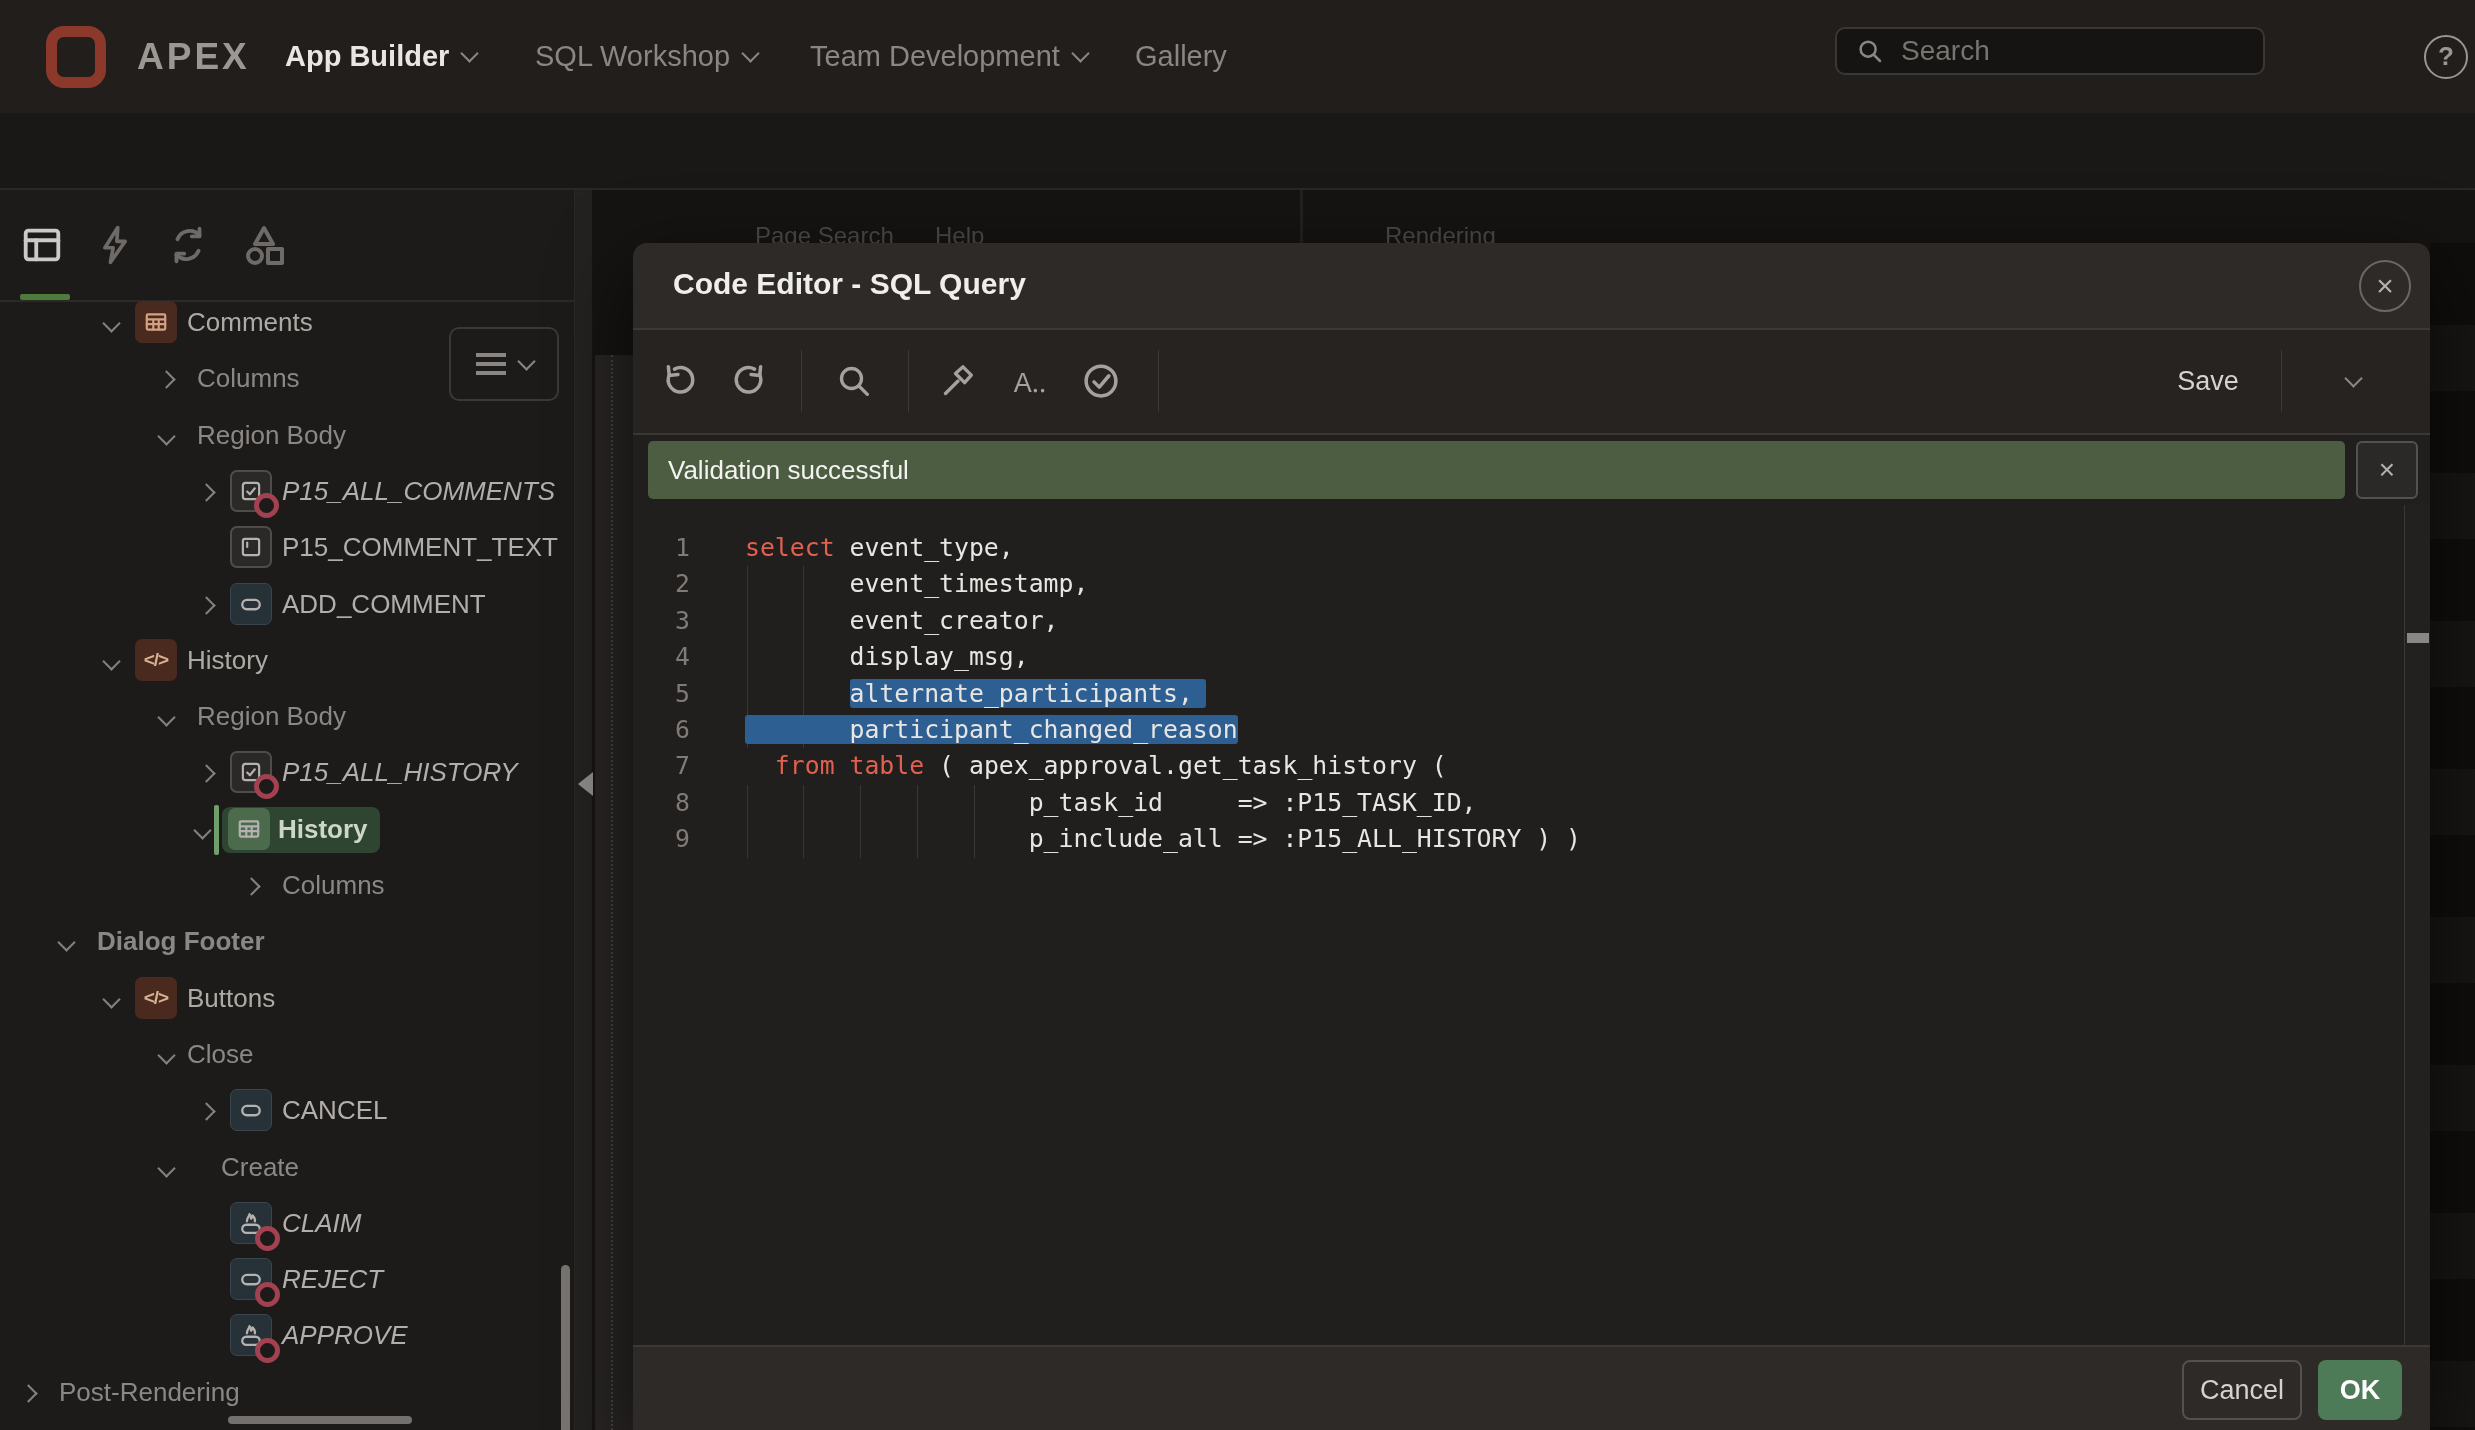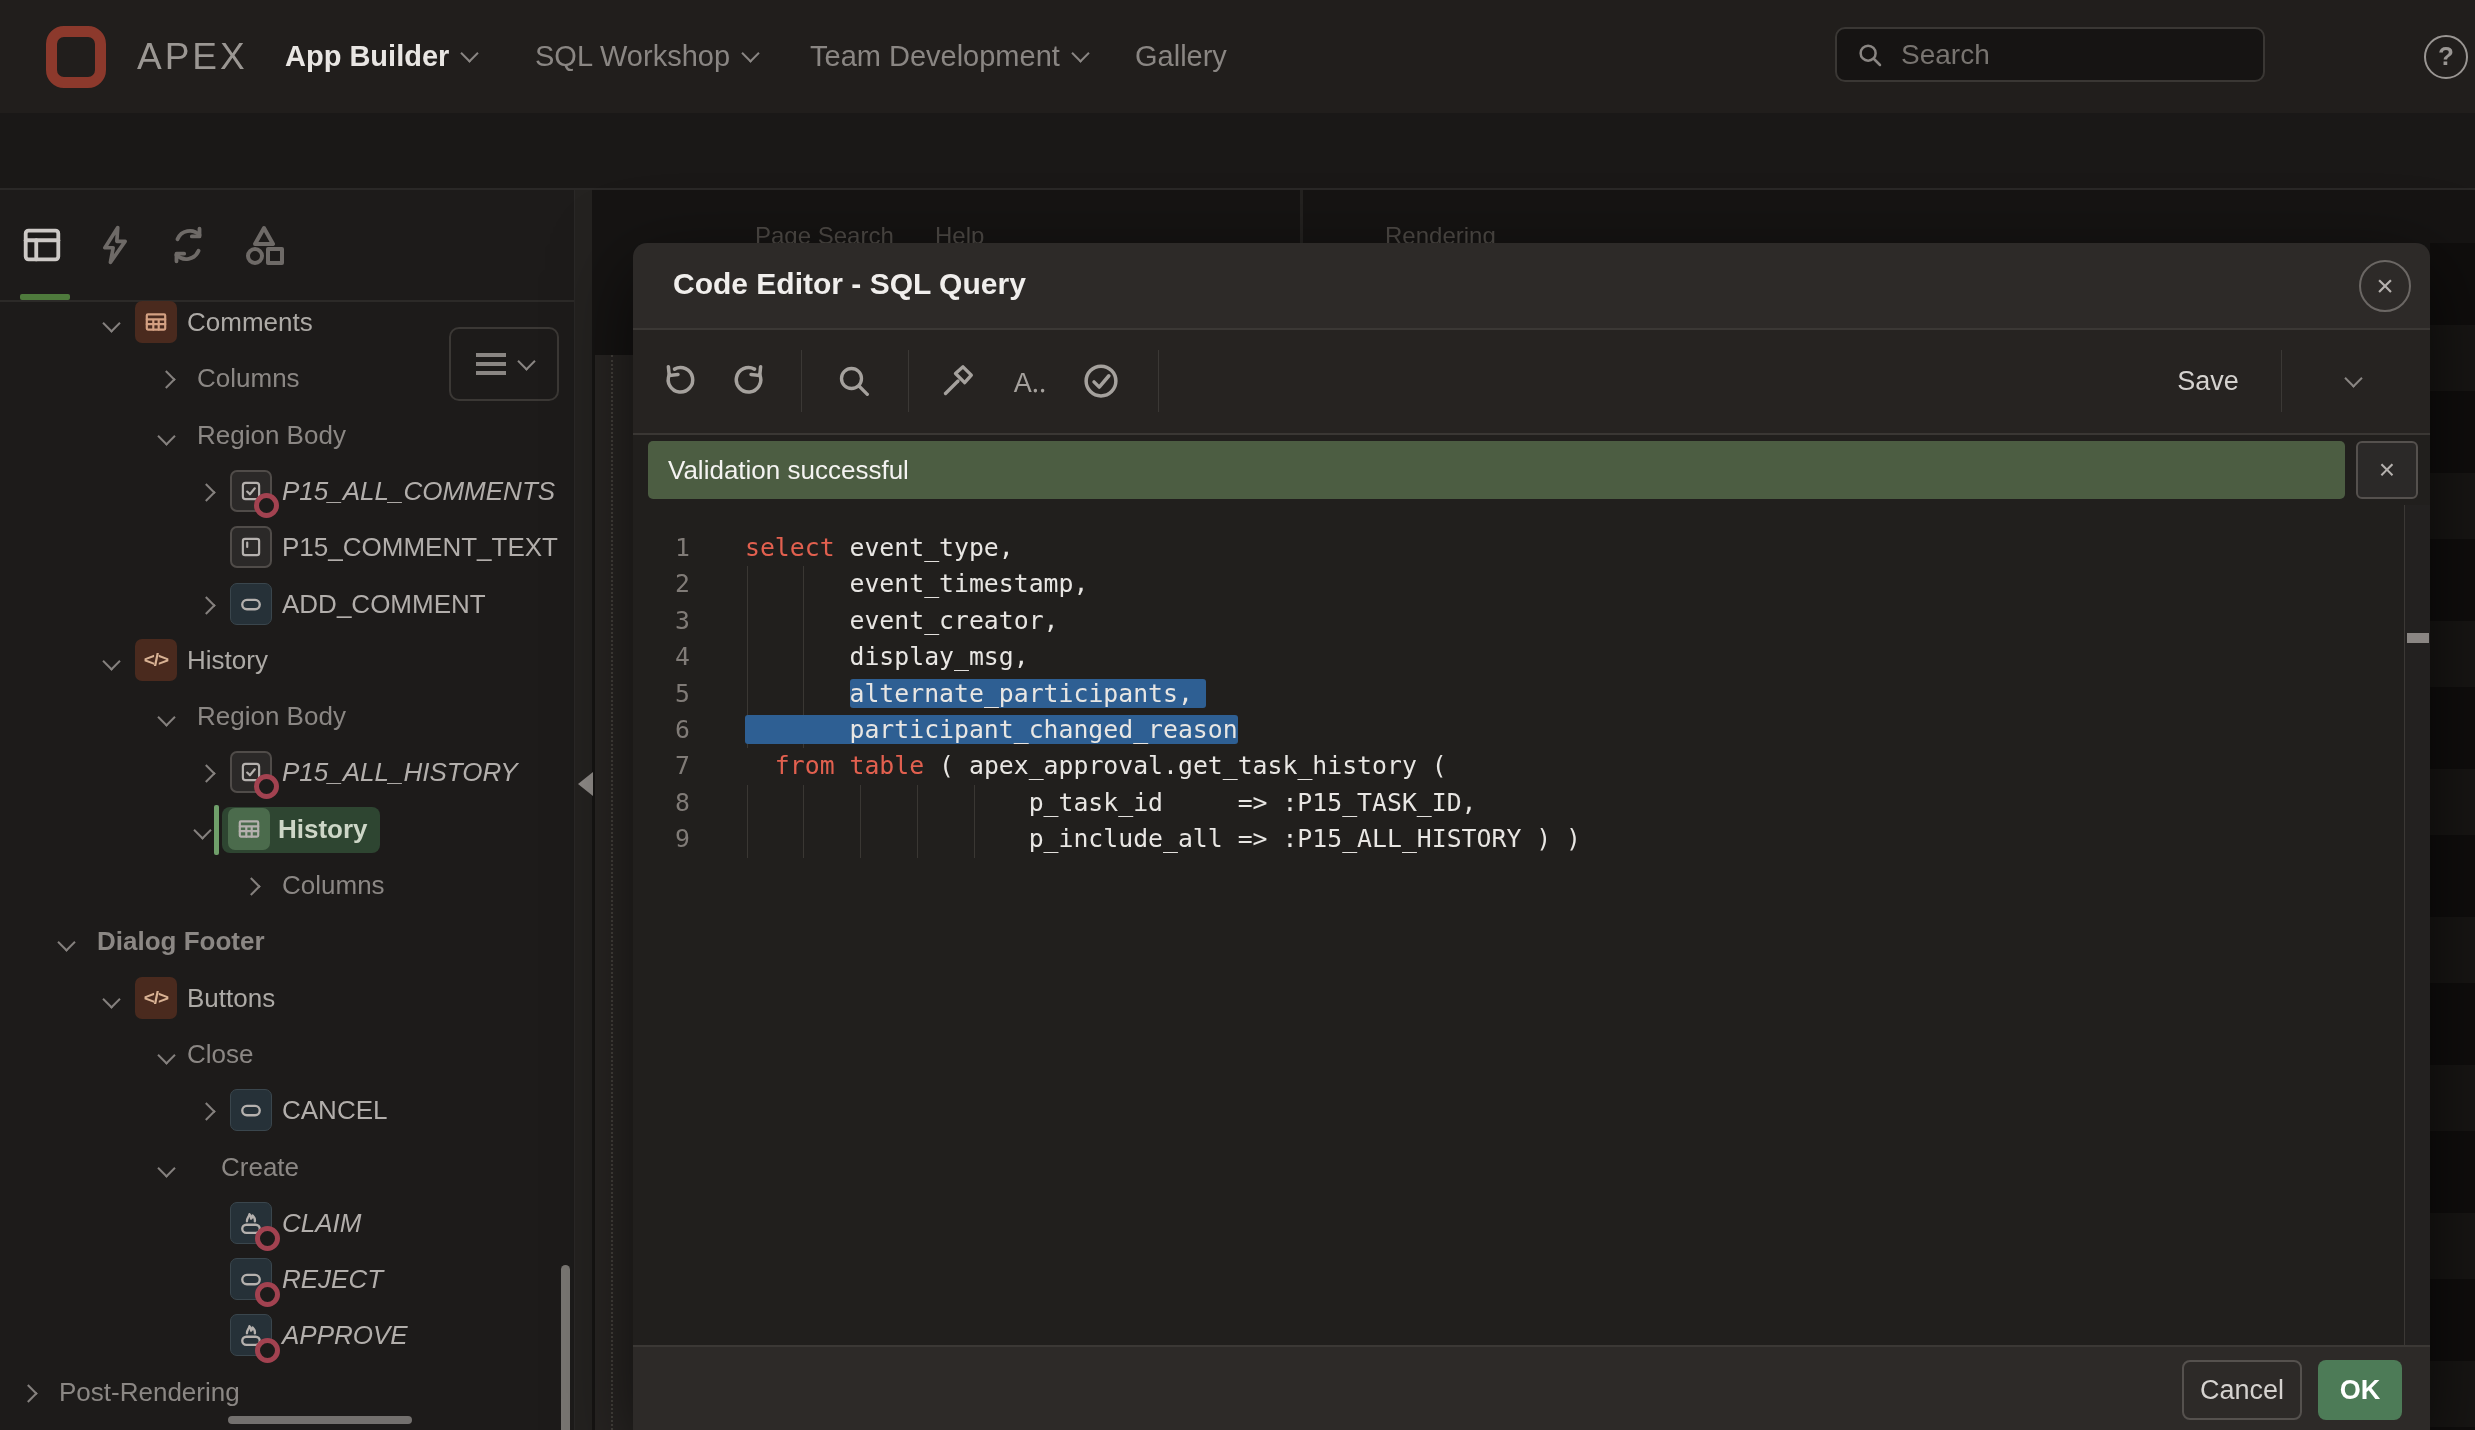--- a/index.html
+++ b/index.html
@@ -3,26 +3,26 @@
 <meta charset="utf-8">
 <style>
   html,body{margin:0;padding:0;background:#141211;width:2475px;height:1430px;overflow:hidden;
     font-family:"Liberation Sans",sans-serif;-webkit-font-smoothing:antialiased;}
   .abs{position:absolute;}
   #stage{position:relative;width:2475px;height:1430px;background:#141211;}
 
   
   #app-header{left:0;top:0;width:2475px;height:113px;background:#211e1c;}
   #logo-mark{left:46px;top:26px;width:38px;height:40px;border:11px solid #8c392c;border-radius:18px;}
-  #logo-text{left:137px;top:36px;font-size:37px;font-weight:normal;letter-spacing:3px;color:#9b9793;}
+  #logo-text{left:137px;top:36px;font-size:37px;font-weight:bold;letter-spacing:3px;color:#9b9793;}
   .nav-item{top:0;height:113px;display:flex;align-items:center;gap:14px;font-size:29px;color:#8a8683;cursor:pointer;}
   .nav-item.active{color:#e9e6e3;font-weight:bold;}
   .chev{display:inline-block;width:11px;height:11px;border-right:2.5px solid #8a8683;border-bottom:2.5px solid #8a8683;transform:rotate(45deg);margin-top:-6px;}
   .chev.right{transform:rotate(-45deg);margin-top:0;}
-  #search-box{left:1835px;top:27px;width:430px;height:55px;background:#161413;border:2px solid #3a3734;border-radius:10px;display:flex;align-items:center;gap:14px;padding-left:18px;box-sizing:border-box;}
+  #search-box{left:1835px;top:27px;width:430px;height:48px;background:#161413;border:2px solid #3a3734;border-radius:10px;display:flex;align-items:center;gap:14px;padding-left:18px;box-sizing:border-box;}
   #search-box svg{stroke:#8a8683;}
   #search-input{background:transparent;border:none;outline:none;color:#a7a3a0;font-size:28px;width:320px;font-family:"Liberation Sans",sans-serif;}
   #search-input::placeholder{color:#787470;}
   .hdr-icon{top:0;height:113px;display:flex;align-items:center;color:#9a9693;cursor:pointer;}
   #help-icon-wrap{width:46px;}
   #help-circle{width:40px;height:40px;border:2.5px solid #9a9693;border-radius:50%;display:flex;align-items:center;justify-content:center;font-size:26px;font-weight:bold;color:#9a9693;}
 
   
   #pd-toolbar{left:0;top:113px;width:2475px;height:77px;background:#1a1817;border-bottom:2px solid #2a2827;box-sizing:border-box;}
   #up-arrow{left:30px;top:126px;font-size:34px;color:#8a8683;cursor:pointer;}

